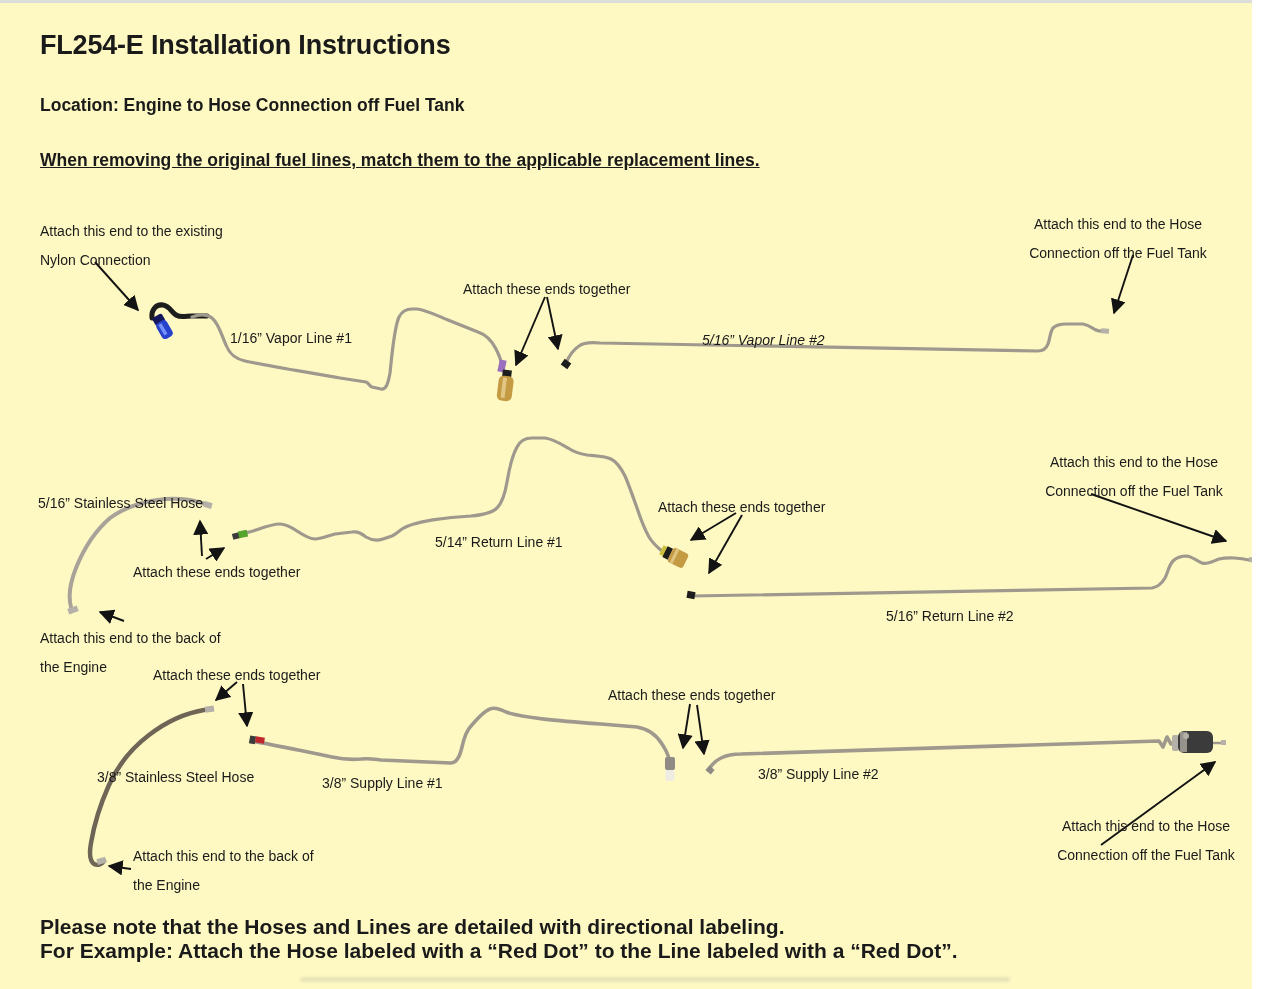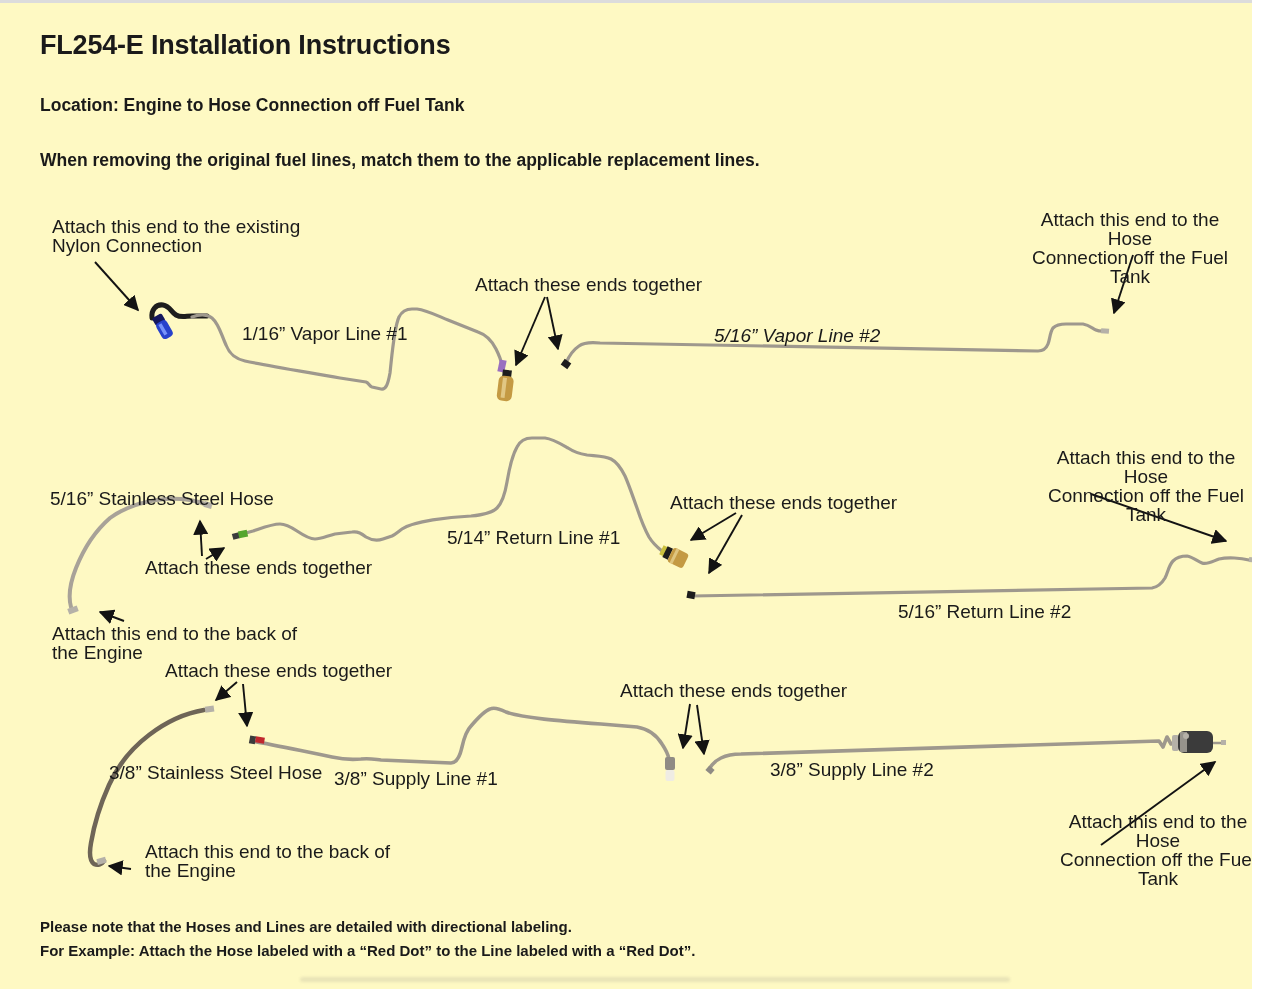--- a/index.html
+++ b/index.html
@@ -1,24 +1,24 @@
 <!DOCTYPE html>
 <html><head>
 <meta charset="utf-8">
 <style>
   html,body{margin:0;padding:0;background:#ffffff;}
   .page{position:relative;width:1252px;height:989px;background:#fef9c3;overflow:hidden;
         font-family:"Liberation Sans","DejaVu Sans",sans-serif;color:#1a1a1a;}
   .title{position:absolute;left:40px;top:30px;margin:0;font-size:27px;font-weight:700;letter-spacing:-0.2px;}
   .subhead{position:absolute;left:40px;font-size:17.5px;font-weight:700;white-space:nowrap;}
   .subhead.loc{top:95px;}
-  .subhead.warn{top:150px;}
-  .lbl{position:absolute;font-size:19px;line-height:19px;white-space:pre-line;margin-left:12px;}
+  .subhead.warn{top:150px;text-decoration:underline;}
+  .lbl{position:absolute;font-size:14px;line-height:29px;white-space:pre-line;}
   .ctr{text-align:center;}
-  .footer{position:absolute;left:40px;top:915px;font-size:15px;font-weight:700;line-height:24px;}
+  .footer{position:absolute;left:40px;top:915px;font-size:21px;font-weight:700;line-height:24px;}
   svg.art{position:absolute;left:0;top:0;}
   .metal{fill:none;stroke-linecap:round;stroke-linejoin:round;}
   .arrow{fill:none;stroke-width:1.9;marker-end:url(#ah);}
   .scan-top{position:absolute;left:0;top:0;width:1280px;height:3px;background:#dcdcdc;}
   .scan-smudge{position:absolute;left:300px;top:977px;width:710px;height:5px;background:rgba(120,120,120,0.16);filter:blur(1.5px);border-radius:3px;}
 </style>
 </head>
 <body>
 
 <div class="page">

